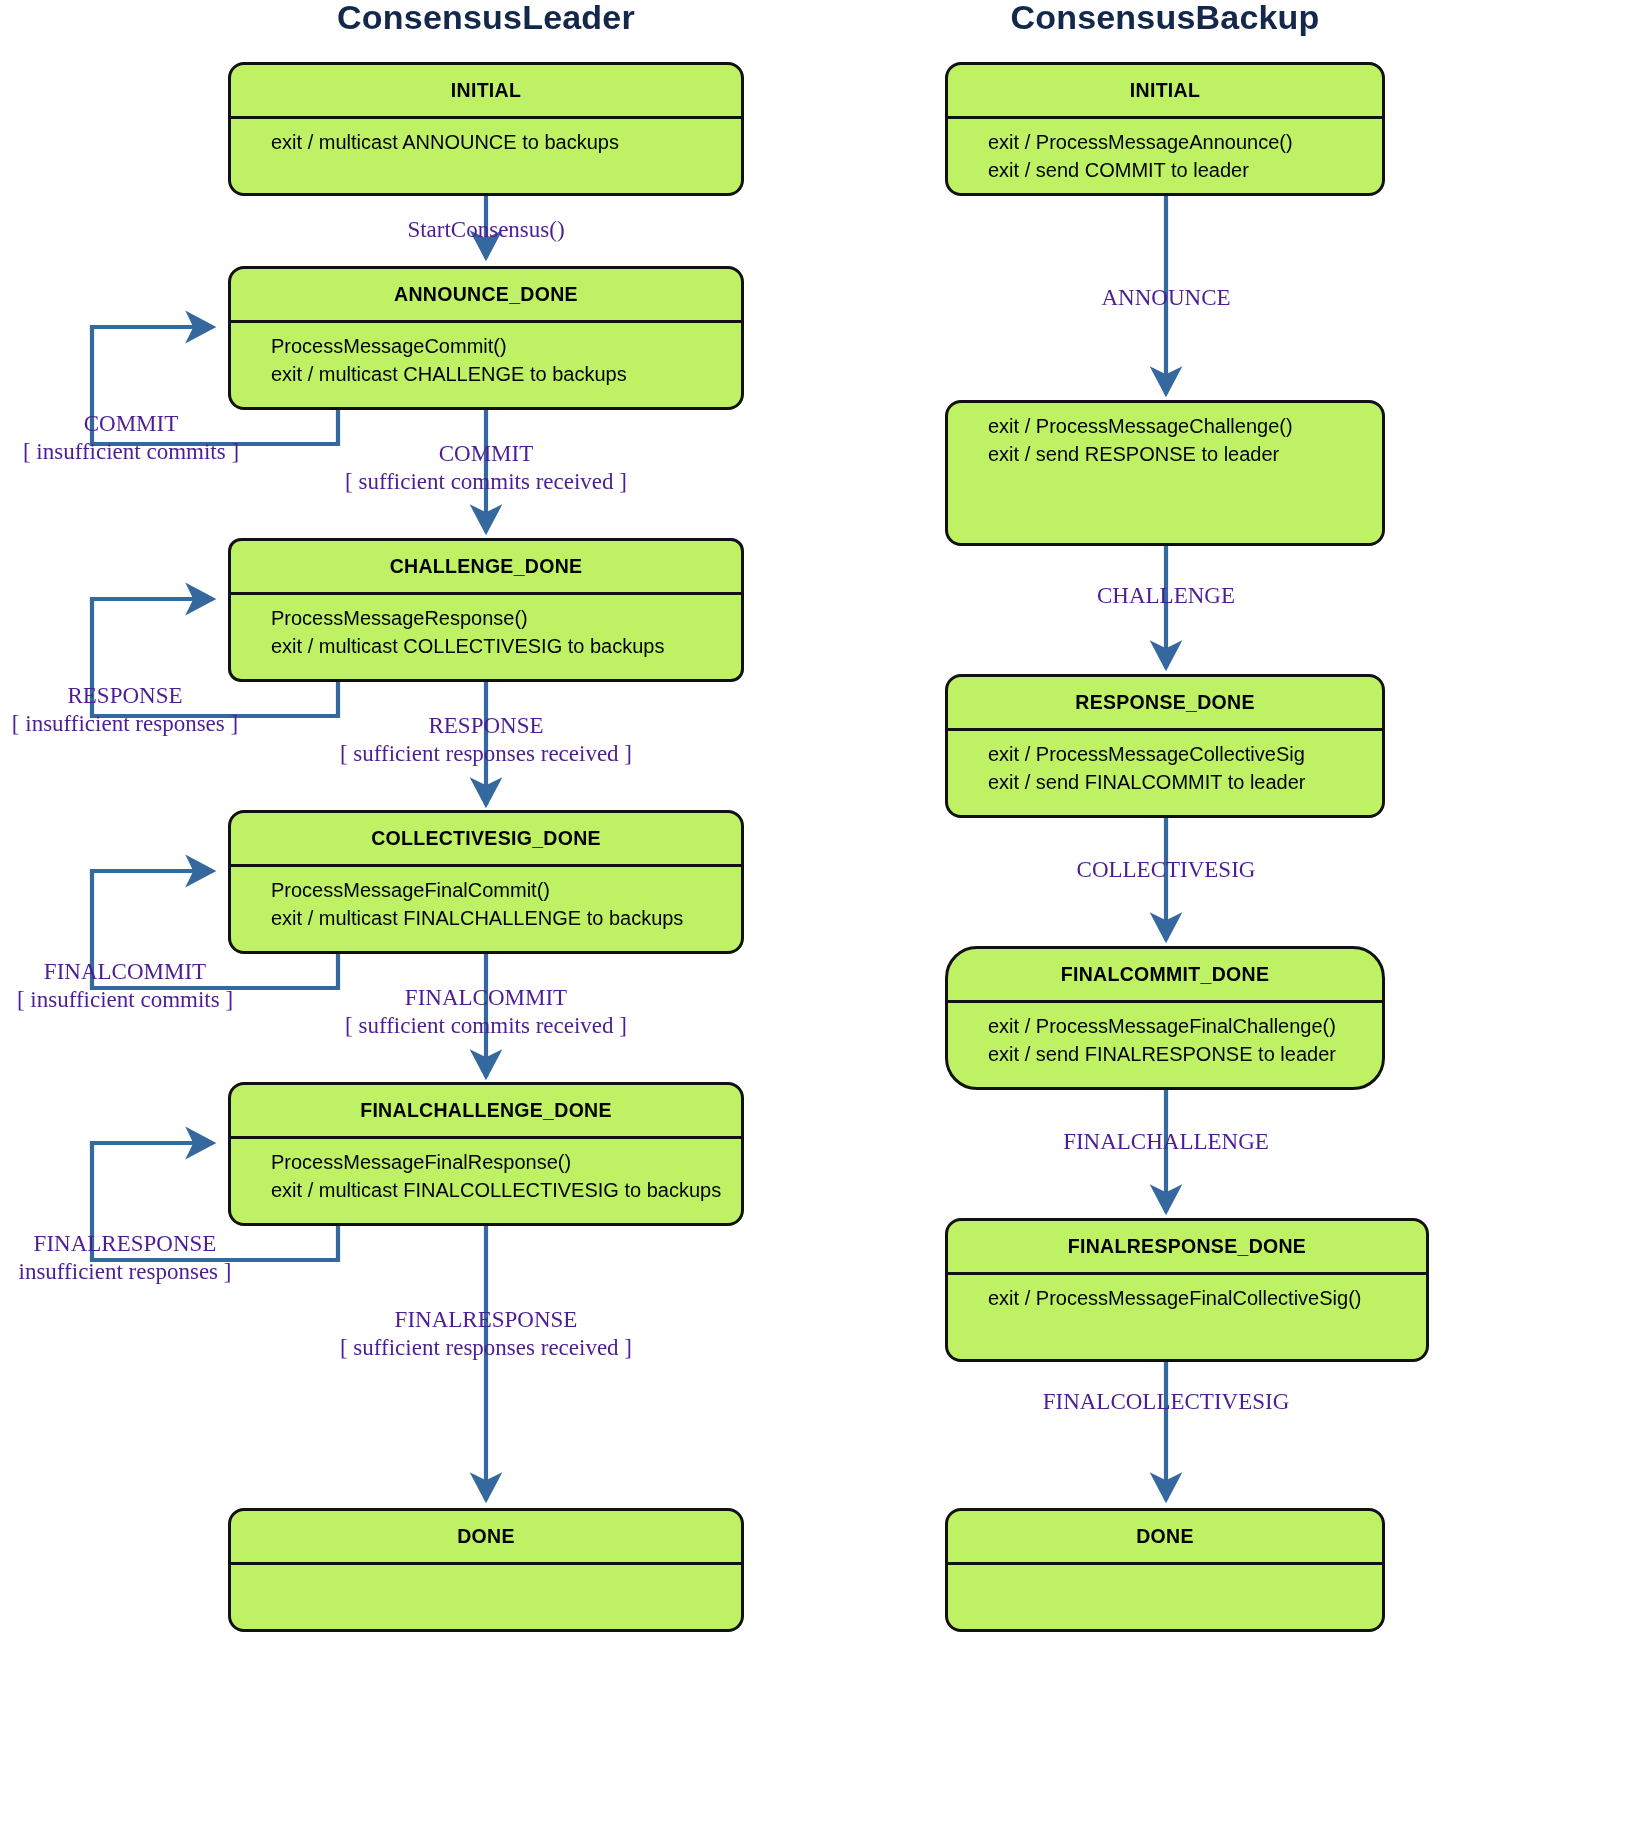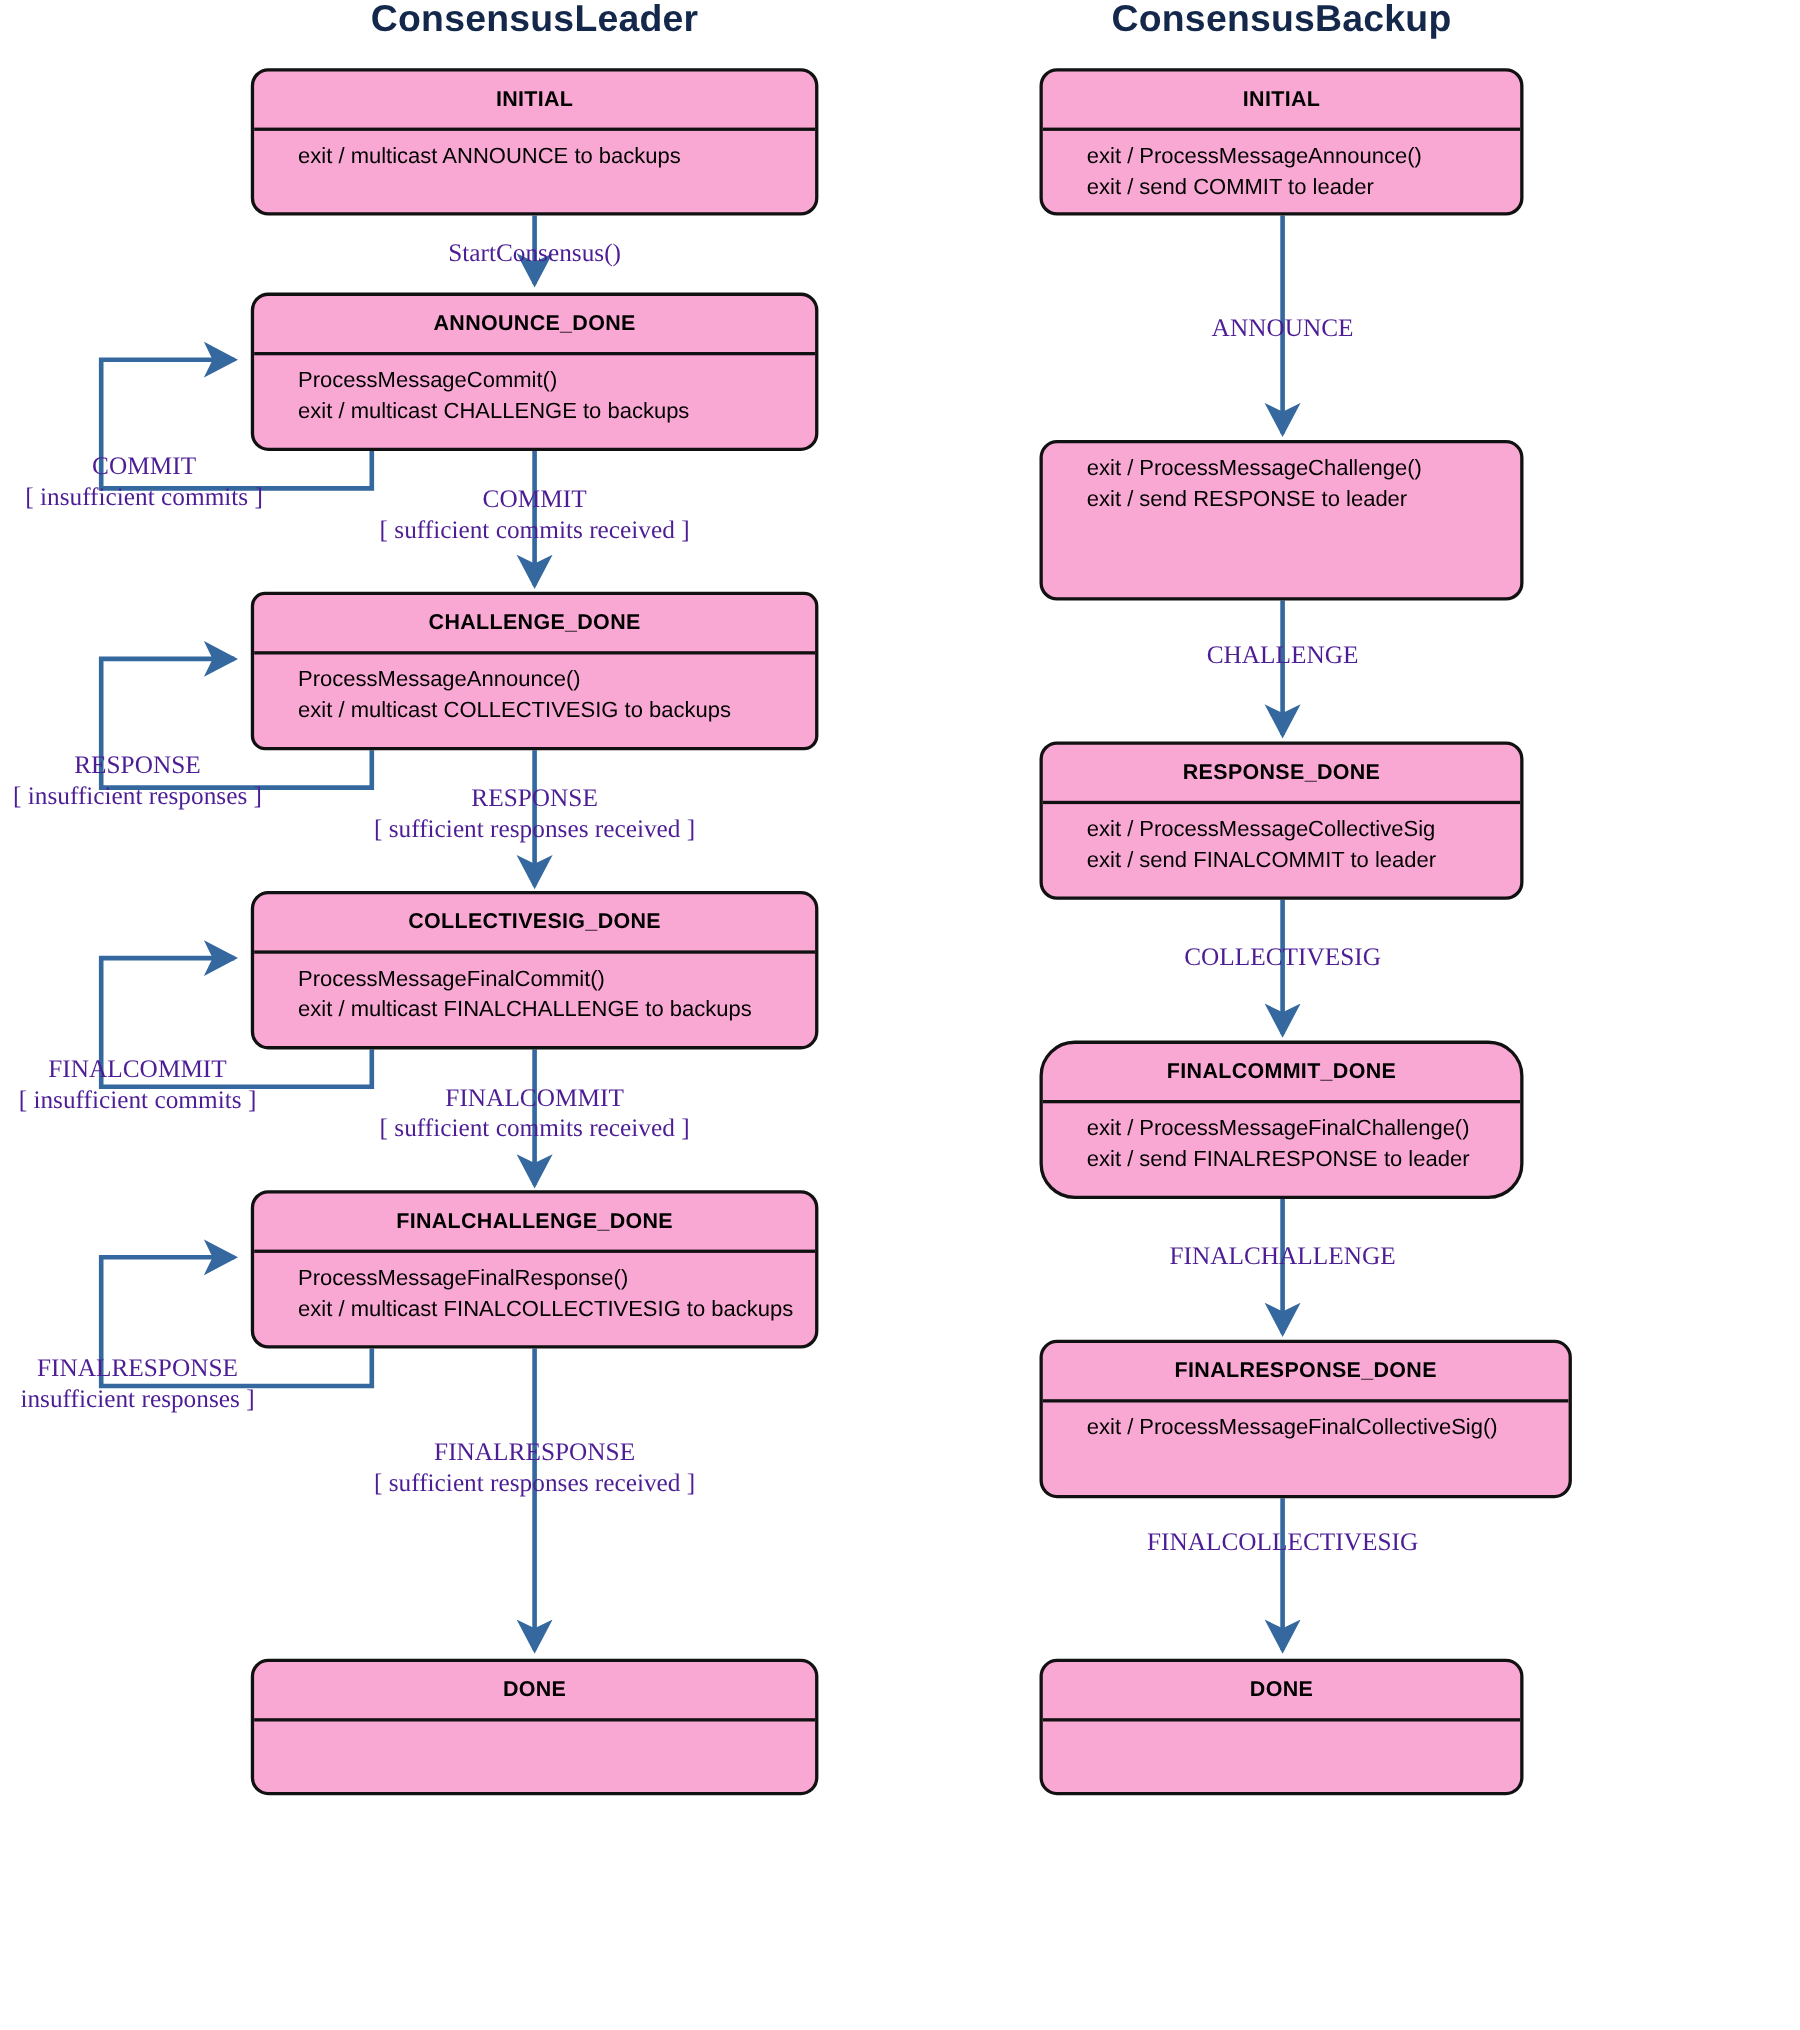--- a/index.html
+++ b/index.html
@@ -13,21 +13,21 @@
 
   .col-title{
     position:absolute;text-align:center;font-weight:bold;font-size:34px;
     color:#14284b;letter-spacing:.2px;white-space:nowrap;
   }
   #title-leader{left:230px;top:-2px;width:512px;}
   #title-backup{left:945px;top:-2px;width:440px;}
 
   .state{
     position:absolute;box-sizing:border-box;
-    background:#f9a8d4;border:3.5px solid #111111;border-radius:16px;
+    background:#bef264;border:3.5px solid #111111;border-radius:16px;
     display:flex;flex-direction:column;overflow:hidden;
   }
   .state .hd{
     box-sizing:border-box;
     display:flex;align-items:center;justify-content:center;
     font-weight:bold;font-size:19.5px;color:#000000;
     border-bottom:3.5px solid #111111;
     height:54px;letter-spacing:.3px;
   }
   .state .bd{
@@ -90,21 +90,21 @@
     <div class="hd">ANNOUNCE_DONE</div>
     <div class="bd">
       <div class="ln">ProcessMessageCommit()</div>
       <div class="ln">exit / multicast CHALLENGE to backups</div>
     </div>
   </div>
 
   <div class="state" style="left:228px;top:538px;width:516px;height:144px;border-radius:13px;">
     <div class="hd">CHALLENGE_DONE</div>
     <div class="bd">
-      <div class="ln">ProcessMessageAnnounce()</div>
+      <div class="ln">ProcessMessageResponse()</div>
       <div class="ln">exit / multicast COLLECTIVESIG to backups</div>
     </div>
   </div>
 
   <div class="state" style="left:228px;top:810px;width:516px;height:144px;">
     <div class="hd">COLLECTIVESIG_DONE</div>
     <div class="bd">
       <div class="ln">ProcessMessageFinalCommit()</div>
       <div class="ln">exit / multicast FINALCHALLENGE to backups</div>
     </div>

